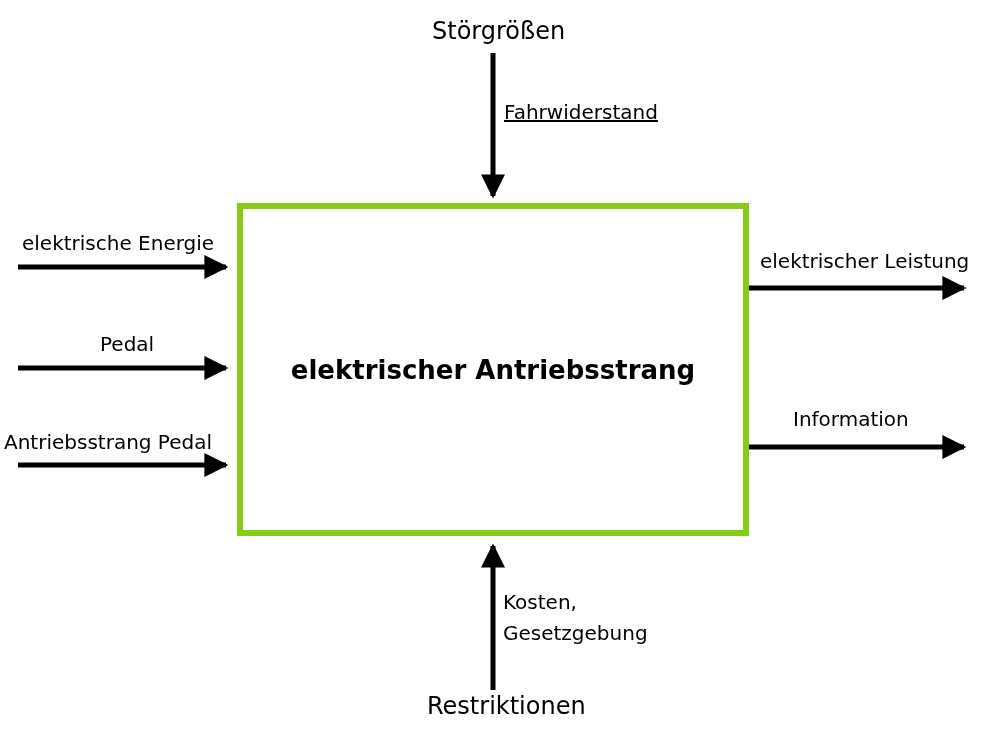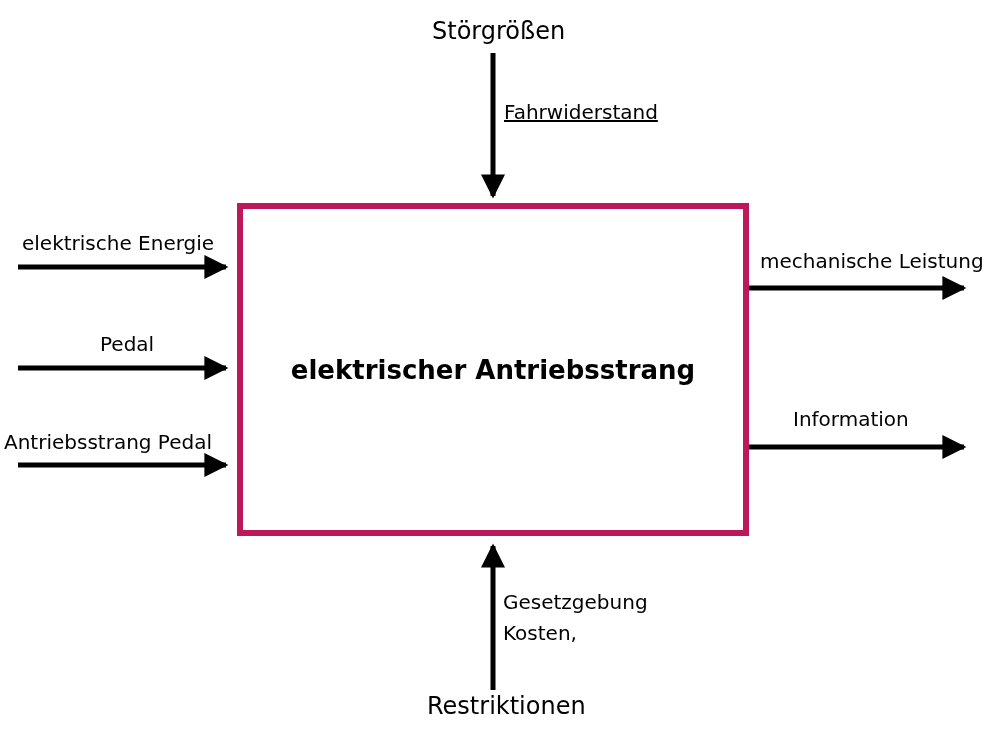--- a/index.html
+++ b/index.html
@@ -14,21 +14,21 @@
   }
   .arrow-layer {
     position: absolute;
     left: 0; top: 0;
     width: 1008px; height: 748px;
   }
   .block {
     position: absolute;
     left: 237px; top: 203px;
     width: 512px; height: 333px;
-    border: 6px solid #be185d;
+    border: 6px solid #84cc16;
     box-sizing: border-box;
     background: #ffffff;
     display: flex;
     align-items: center;
     justify-content: center;
   }
   .block-label {
     font-weight: bold;
     font-size: 26px;
     white-space: nowrap;
@@ -76,22 +76,22 @@
     <span class="block-label">elektrischer Antriebsstrang</span>
   </div>
 
   <span class="lbl-bold" style="left:432px; top:17px;">Störgrößen</span>
   <span class="lbl" style="left:504px; top:100px;text-decoration:underline;">Fahrwiderstand</span>
 
   <span class="lbl" style="left:22px; top:231px;">elektrische Energie</span>
   <span class="lbl" style="left:100px; top:332px;">Pedal</span>
   <span class="lbl" style="left:4px; top:430px;">Antriebsstrang Pedal</span>
 
-  <span class="lbl" style="left:760px; top:249px;">mechanische Leistung</span>
+  <span class="lbl" style="left:760px; top:249px;">elektrischer Leistung</span>
   <span class="lbl" style="left:793px; top:407px;">Information</span>
 
   <div class="lbl two-line" style="left:503px; top:587px;">
+    <div>Kosten,</div>
     <div>Gesetzgebung</div>
-    <div>Kosten,</div>
   </div>
   <span class="lbl-bold" style="left:427px; top:692px;">Restriktionen</span>
 
 </div>
 
 </body></html>

